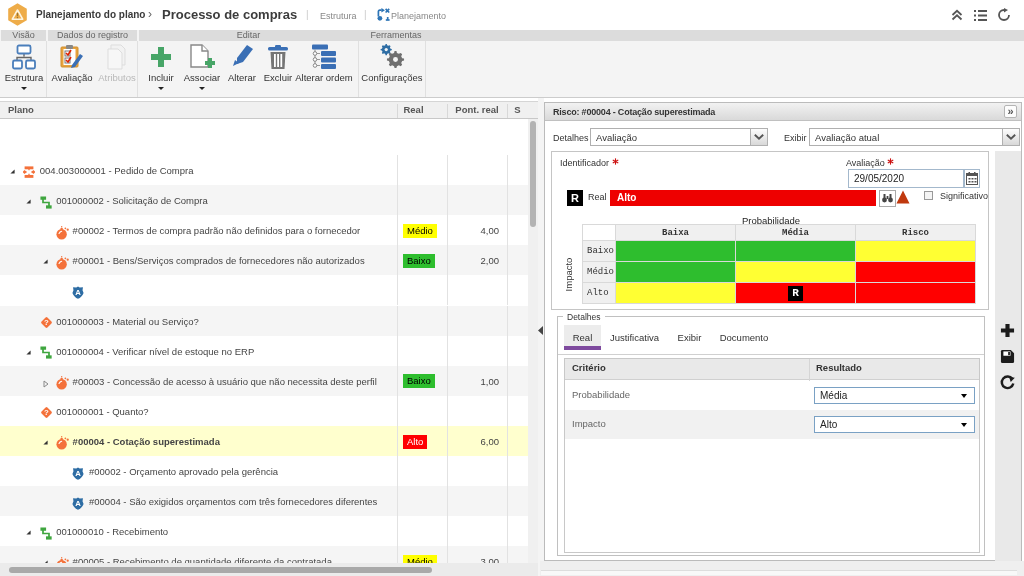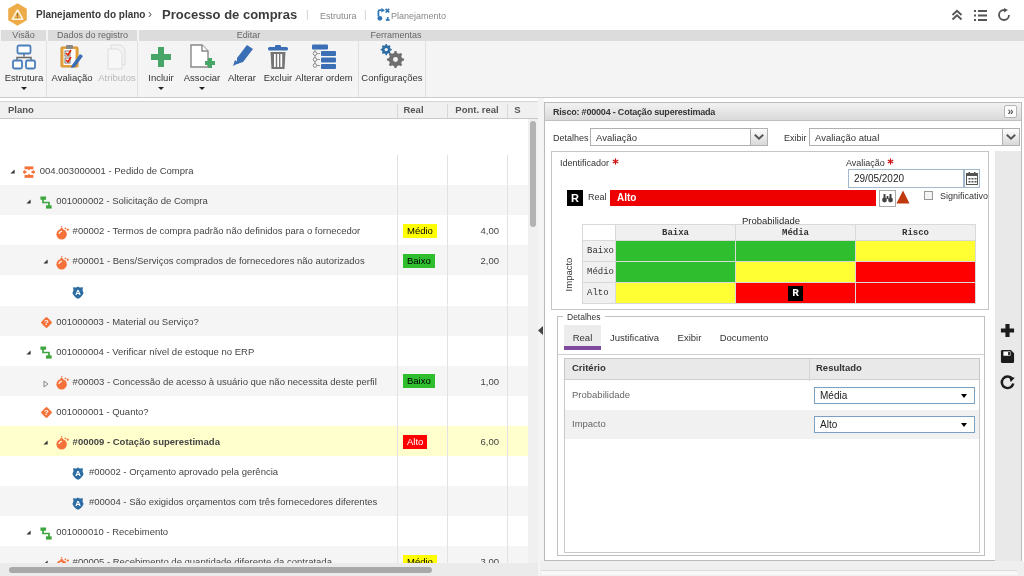--- a/index.html
+++ b/index.html
@@ -418,21 +418,21 @@
           <span class="icn" style="left:56px">
             <svg width="13" height="14" viewBox="0 0 15 16">
               <circle cx="6.5" cy="9.5" r="6" fill="#f4713a"></circle>
               <rect x="5.2" y="2.2" width="2.6" height="2.2" fill="#f4713a"></rect>
               <rect x="5.9" y="0" width="1.3" height="1.6" fill="#f4713a"></rect>
               <circle cx="10.8" cy="2.6" r="1" fill="#f4713a"></circle>
               <circle cx="13.5" cy="4.2" r="1.3" fill="#f4713a"></circle>
               <path d="M3.5 8.5 Q4.5 6.5 6.5 6" stroke="#fff" stroke-width="1.3" fill="none" stroke-linecap="round"></path>
             </svg>
           </span>
-          <span class="txt" style="left:72.6px;font-weight:bold;">#00009 - Cotação superestimada</span>
+          <span class="txt" style="left:72.6px;font-weight:bold;">#00004 - Cotação superestimada</span>
           <div class="cellline" style="left:397px"></div>
           <div class="cellline" style="left:447px"></div>
           <div class="cellline" style="left:507px"></div>
           <div class="chip" style="background:#ff0000;color:#fff">Alto</div>
           <div class="pval">6,00</div>
         </div>
   <div class="grow" style="top:322px;background:#fff">
           <span class="icn" style="left:72.4px">
             <svg width="12" height="13" viewBox="0 0 14 15">
               <path d="M7 0.5 L9 1.8 L12.8 1.5 L12.3 5 L13.5 8 Q11.5 13 7 14.8 Q2.5 13 0.5 8 L1.7 5 L1.2 1.5 L5 1.8 Z" fill="#2e6da4"></path>

